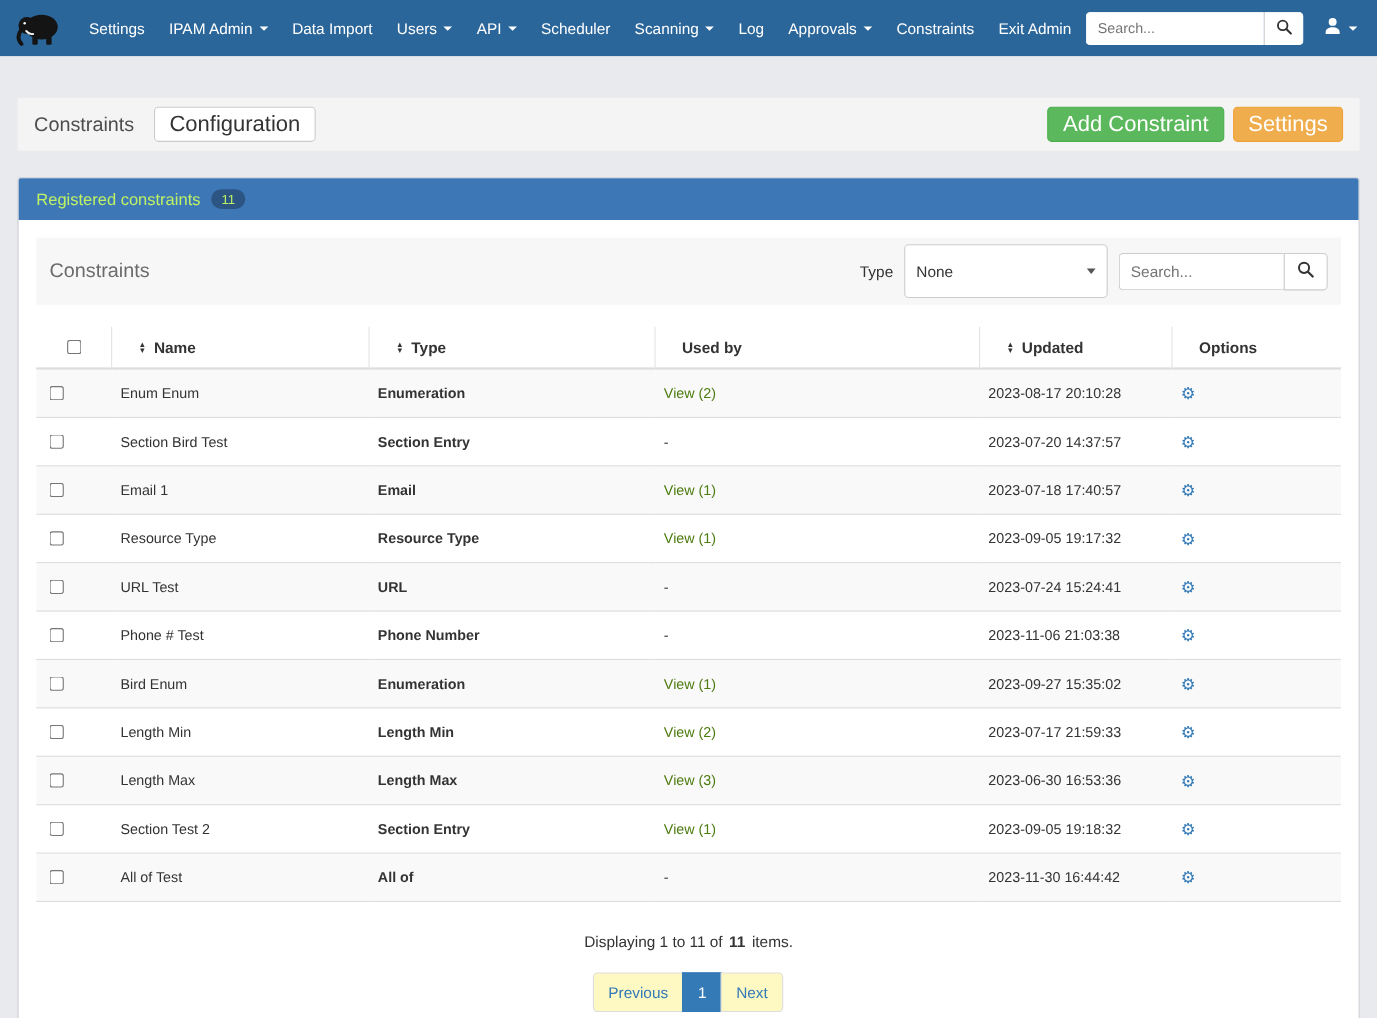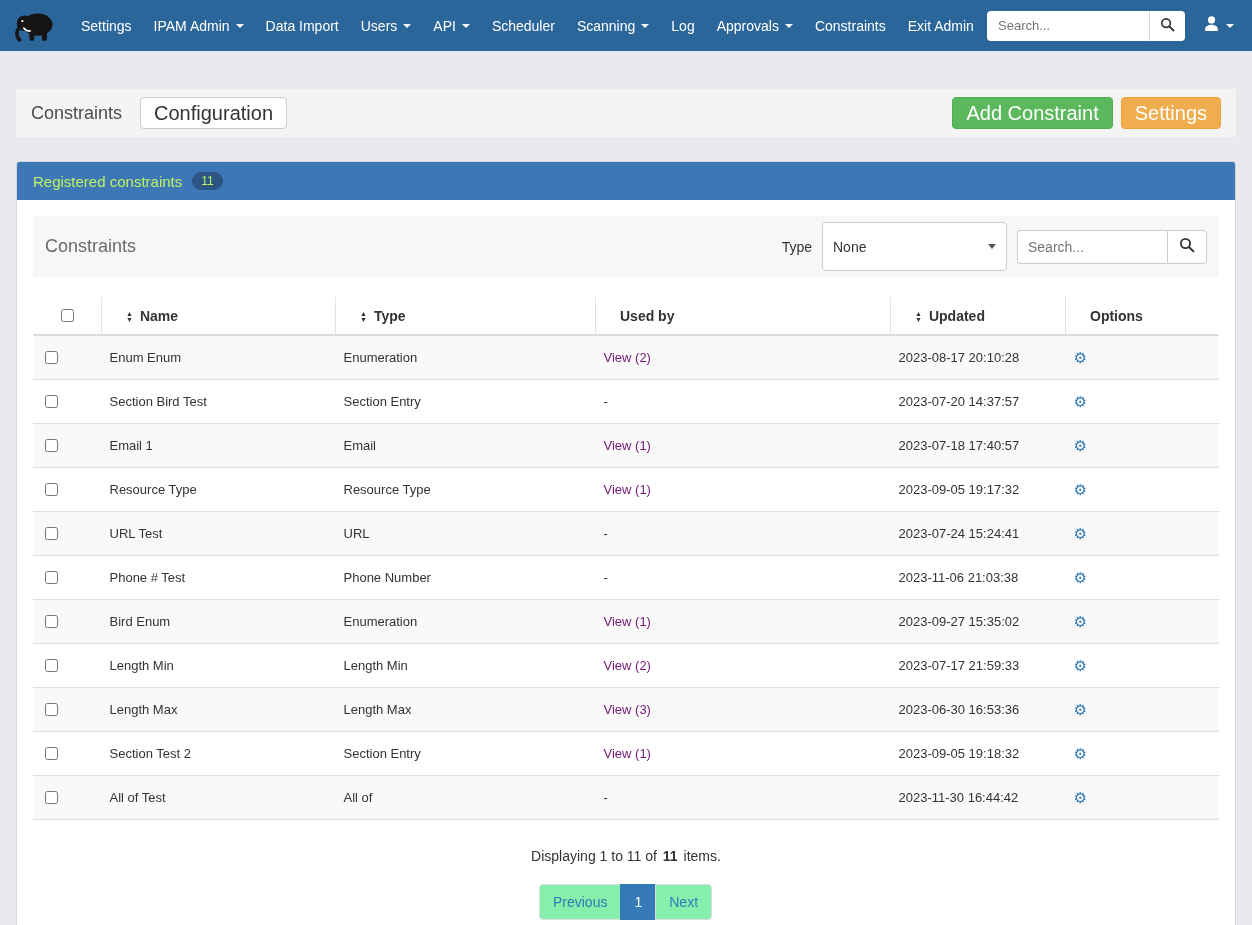--- a/index.html
+++ b/index.html
@@ -126,31 +126,31 @@
   .sort {
     display:inline-flex; flex-direction:column; vertical-align:middle;
     margin-right:7px; cursor:pointer;
   }
   .sort i { font-style:normal; font-size:7px; line-height:6px; color:#333; }
   td {
     font-size:13px; color:#333; padding: 12px 8px;
     border-bottom:1px solid #ddd;
   }
   tbody tr:nth-child(odd) { background:#f9f9f9; }
-  td.type-cell { font-weight:normal; }
-  a.view-link { color:#701a75; text-decoration:none; cursor:pointer; }
+  td.type-cell { font-weight:bold; }
+  a.view-link { color:#4d7c0f; text-decoration:none; cursor:pointer; }
   .gear { color:#337ab7; font-size:15px; cursor:pointer; }
   input[type="checkbox"] { width:13px; height:13px; cursor:pointer; }
 
   
   .summary { text-align:center; font-size:14px; color:#333; margin: 28px 0 20px; }
   .summary b { margin: 0 2px; }
   .pagination { display:flex; justify-content:center; margin-bottom: 18px; }
   .pagination a {
-    padding: 9px 13px; font-size:14px; color:#337ab7; background:#86efac;
+    padding: 9px 13px; font-size:14px; color:#337ab7; background:#fef9c3;
     border:1px solid #ddd; text-decoration:none; margin-left:-1px; cursor:pointer;
   }
   .pagination a:first-child { border-radius:4px 0 0 4px; }
   .pagination a:last-child { border-radius:0 4px 4px 0; }
   .pagination a.active { background:#337ab7; border-color:#337ab7; color:#fff; }
 </style>
 </head>
 <body>
 
 <nav class="navbar">

